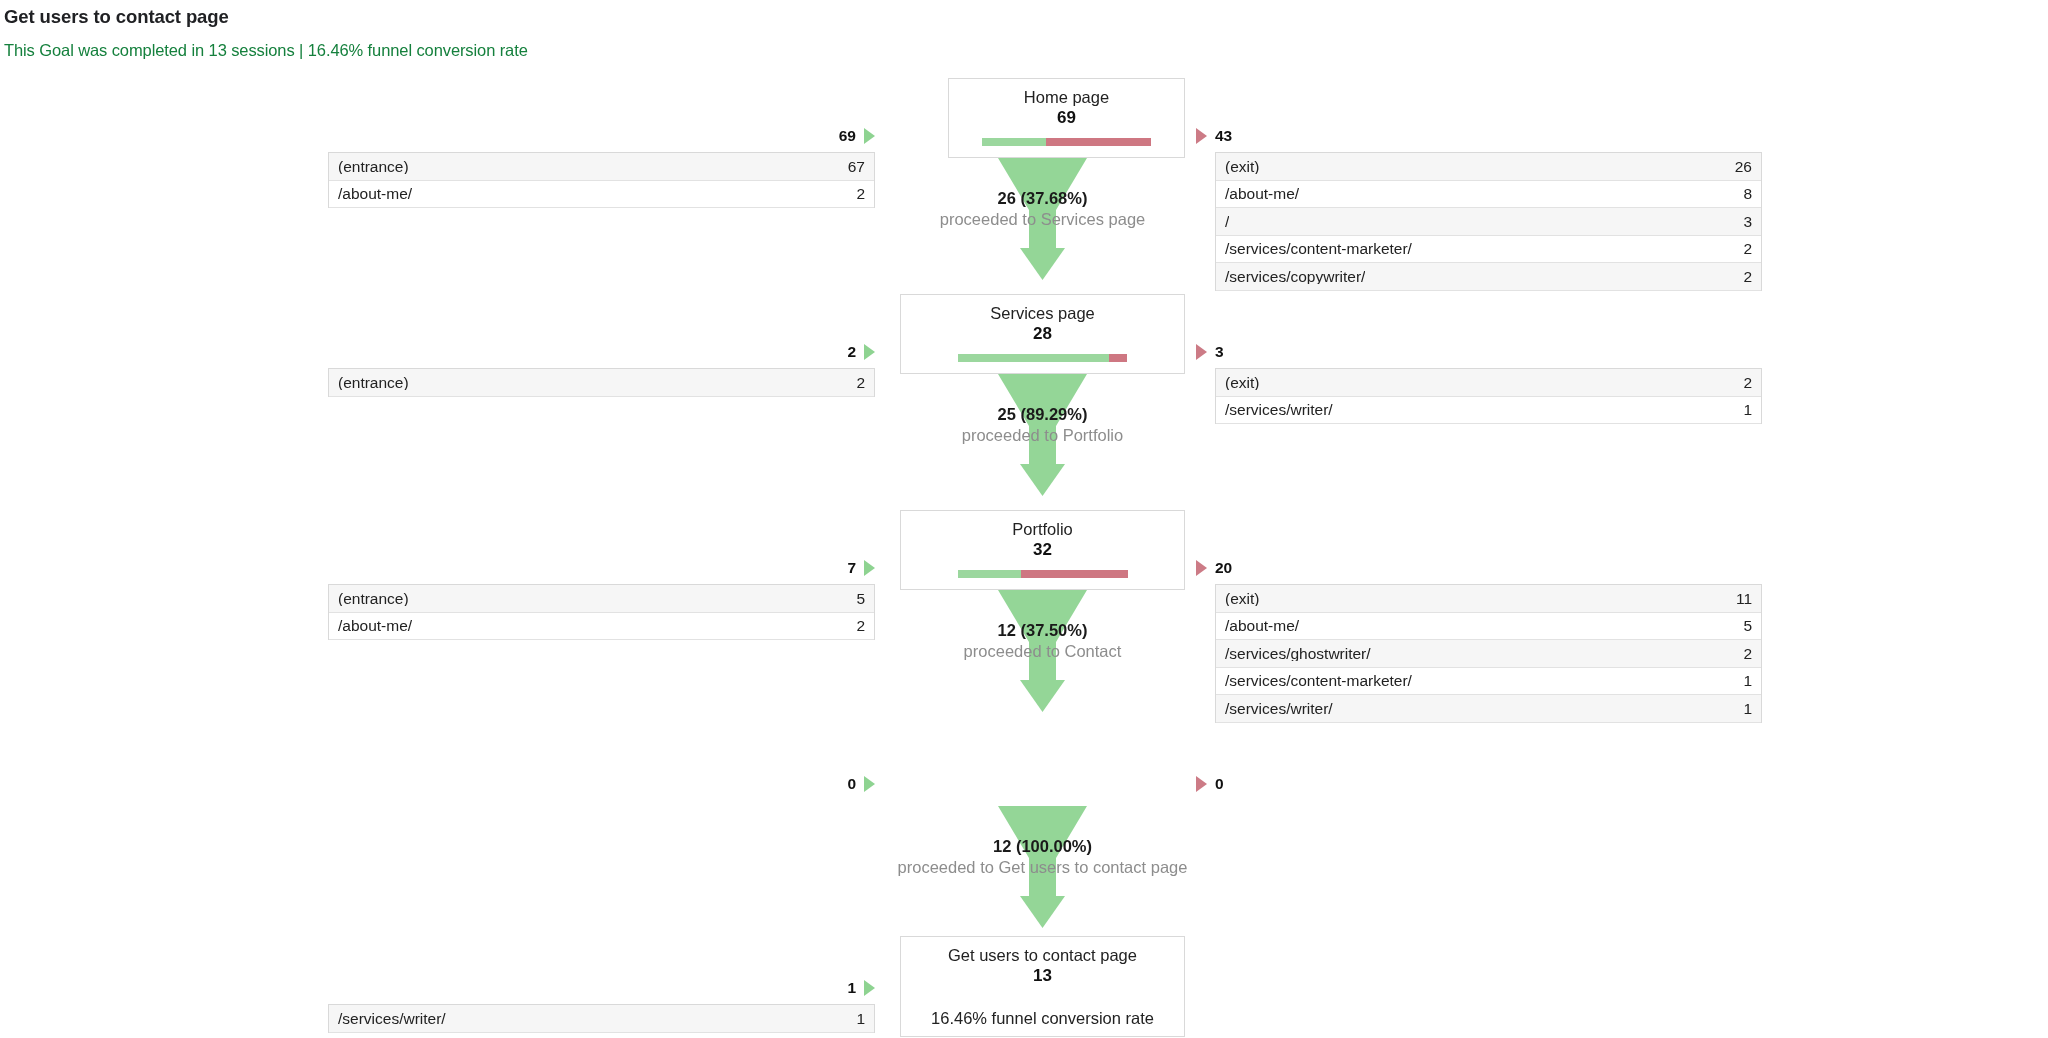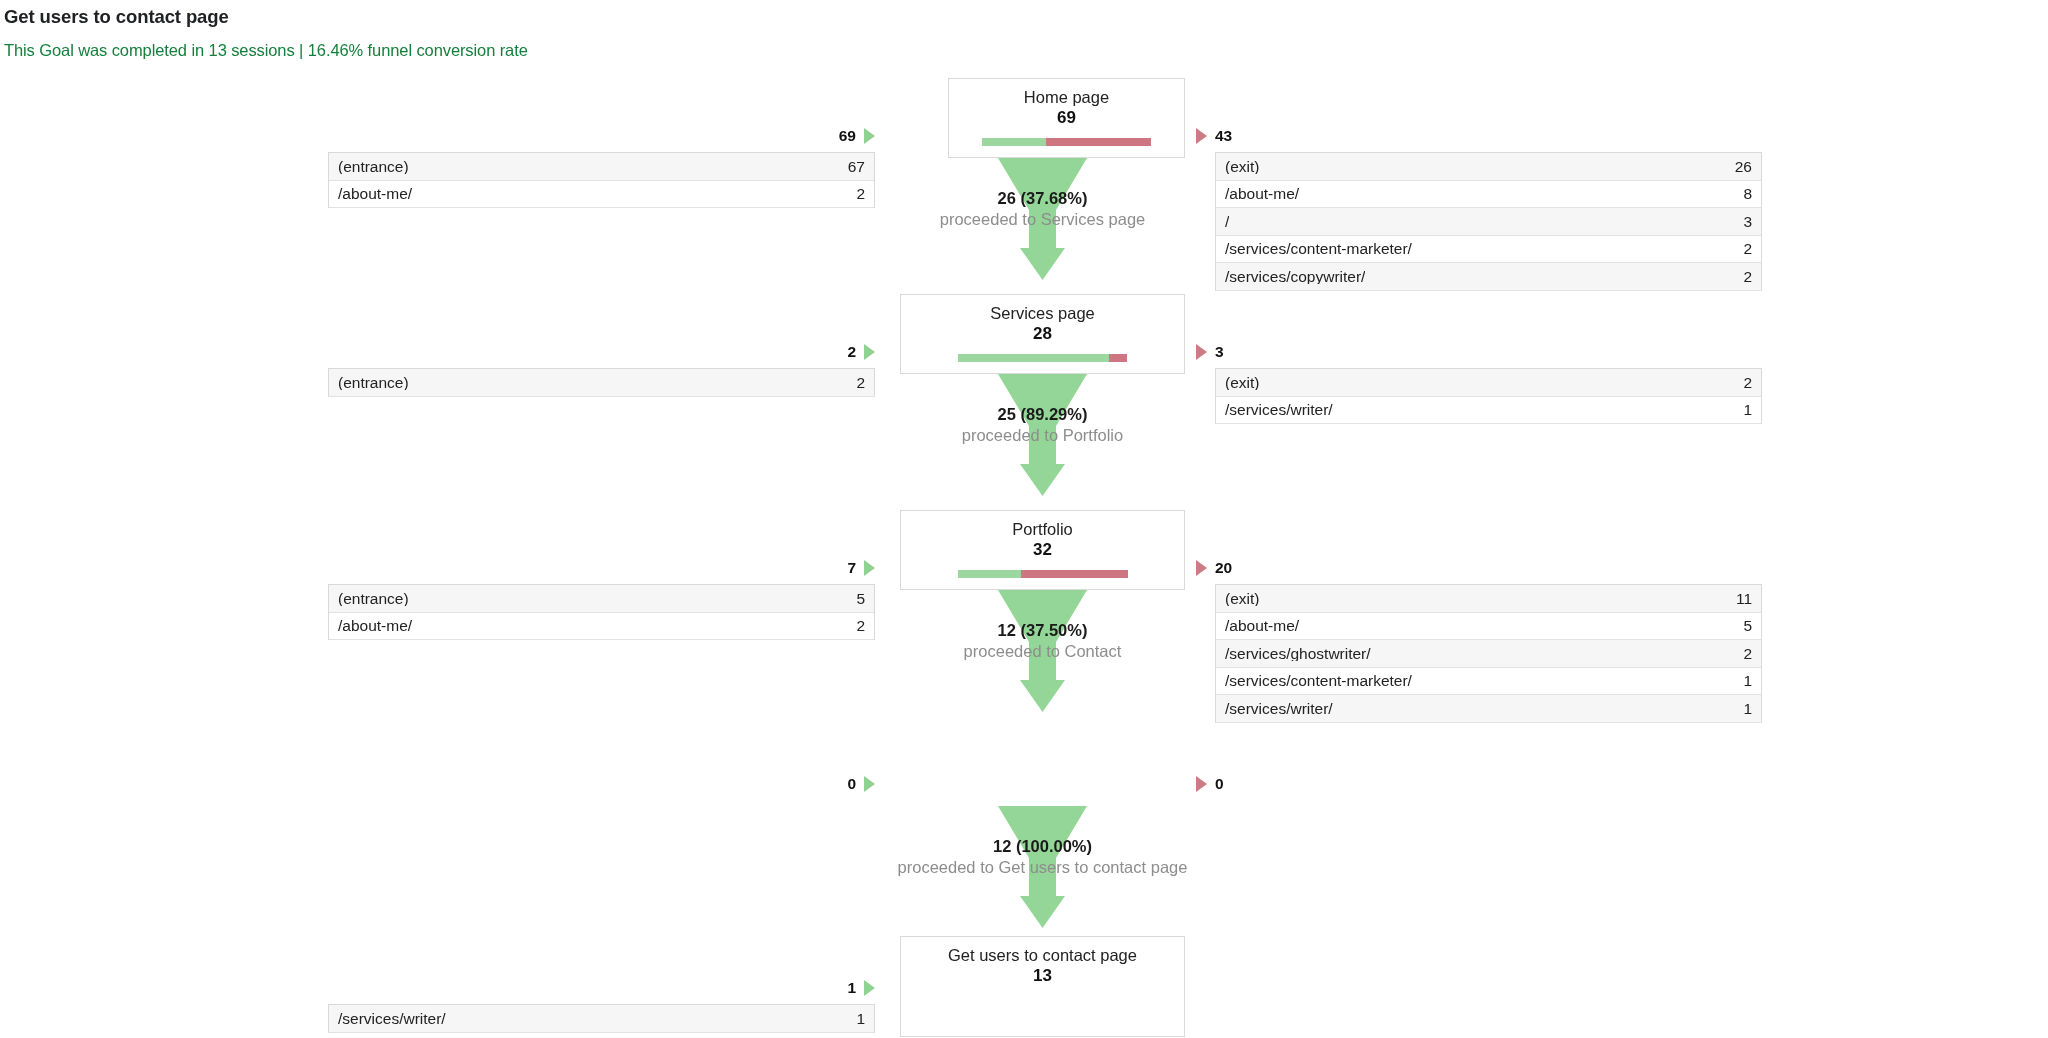--- a/index.html
+++ b/index.html
@@ -289,20 +289,21 @@
       <polygon points="120,90 165,90 142.5,122 120,90" fill="#94d697"></polygon>
     </svg>
   </div>
   <div class="flow-text flow-main" style="left:900px;top:836px;">12 (100.00%)</div>
   <div class="flow-text flow-sub wide" style="left:780px;width:525px;top:857px;">proceeded to Get users to contact page</div>
 
   <div class="step" style="top:936px;height:101px;">
     <div class="step-box" style="height:101px;">
       <div class="step-name">Get users to contact page</div>
       <div class="step-value">13</div>
+      <div class="step-note">16.46% funnel conversion rate</div>
     </div>
   </div>
   <div class="marker marker-left" style="left:760px;top:979px;width:115px;">
     <span class="num">1</span>
     <span class="tri green"></span>
   </div>
   <div class="side-table left" style="top:1004px;">
     <div class="srow">
       <span class="label">/services/writer/</span>
       <span class="val">1</span>

